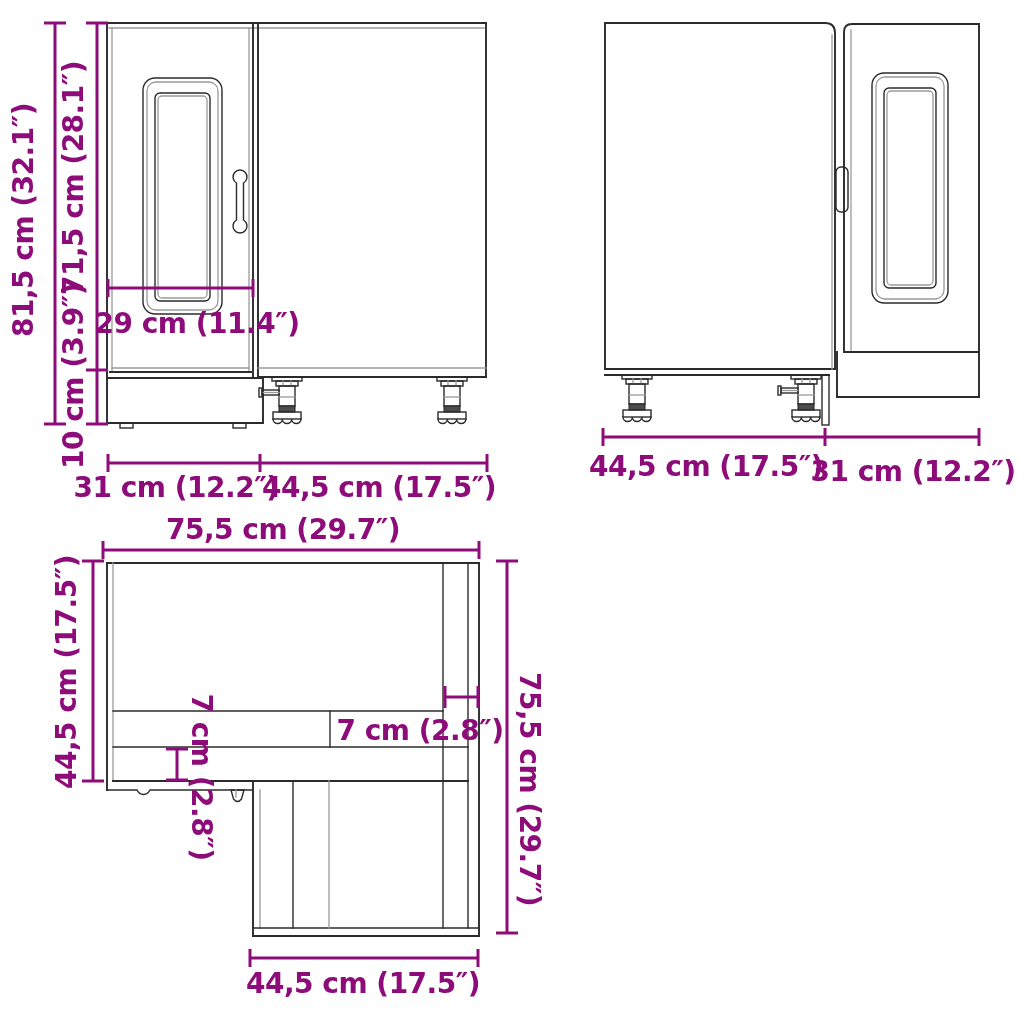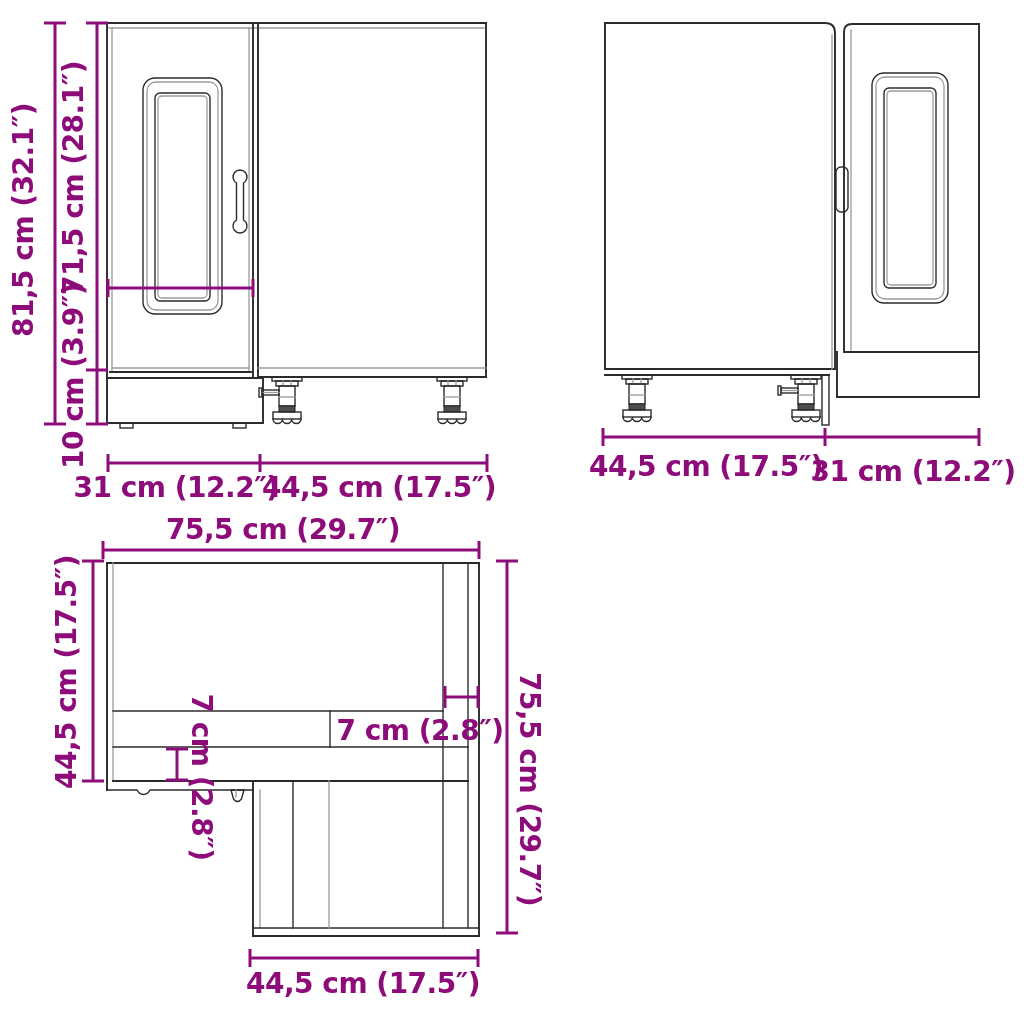--- a/index.html
+++ b/index.html
@@ -189,20 +189,21 @@
       <line x1="478" y1="949" x2="478" y2="967"></line>
     </g>
   </svg>
 
   <div class="dim-label rot-ccw" style="left:24px;top:220px;">81,5 cm (32.1″)</div>
 
   <div class="dim-label rot-ccw" style="left:74px;top:178px;">71,5 cm (28.1″)</div>
 
   <div class="dim-label rot-ccw" style="left:74px;top:376px;">10 cm (3.9″)</div>
 
+  <div class="dim-label" style="left:197px;top:324px;">29 cm (11.4″)</div>
 
   <div class="dim-label" style="left:176px;top:488px;">31 cm (12.2″)</div>
 
   <div class="dim-label" style="left:379px;top:488px;">44,5 cm (17.5″)</div>
 
   <div class="dim-label" style="left:706px;top:467px;">44,5 cm (17.5″)</div>
 
   <div class="dim-label" style="left:913px;top:472px;">31 cm (12.2″)</div>
 
   <div class="dim-label" style="left:283px;top:530px;">75,5 cm (29.7″)</div>

